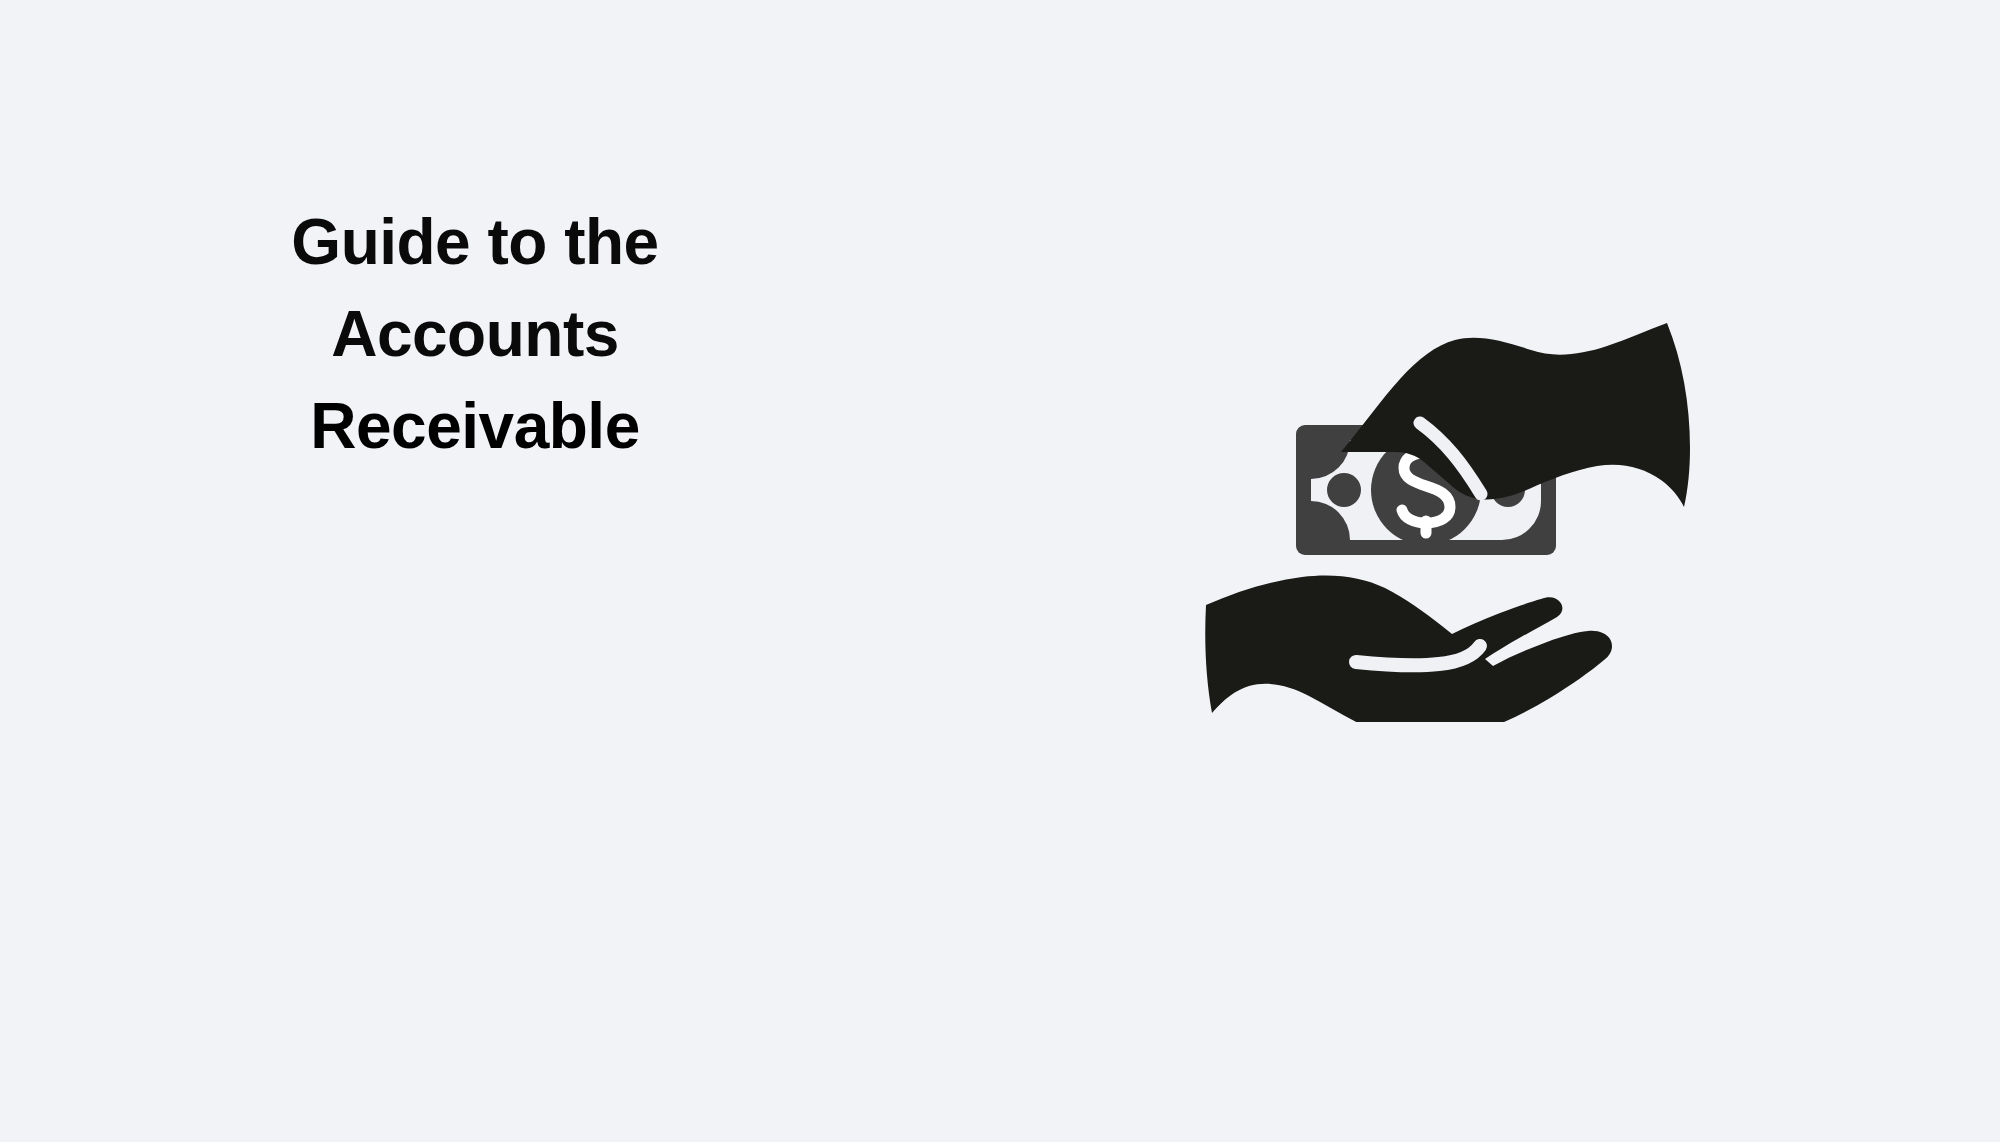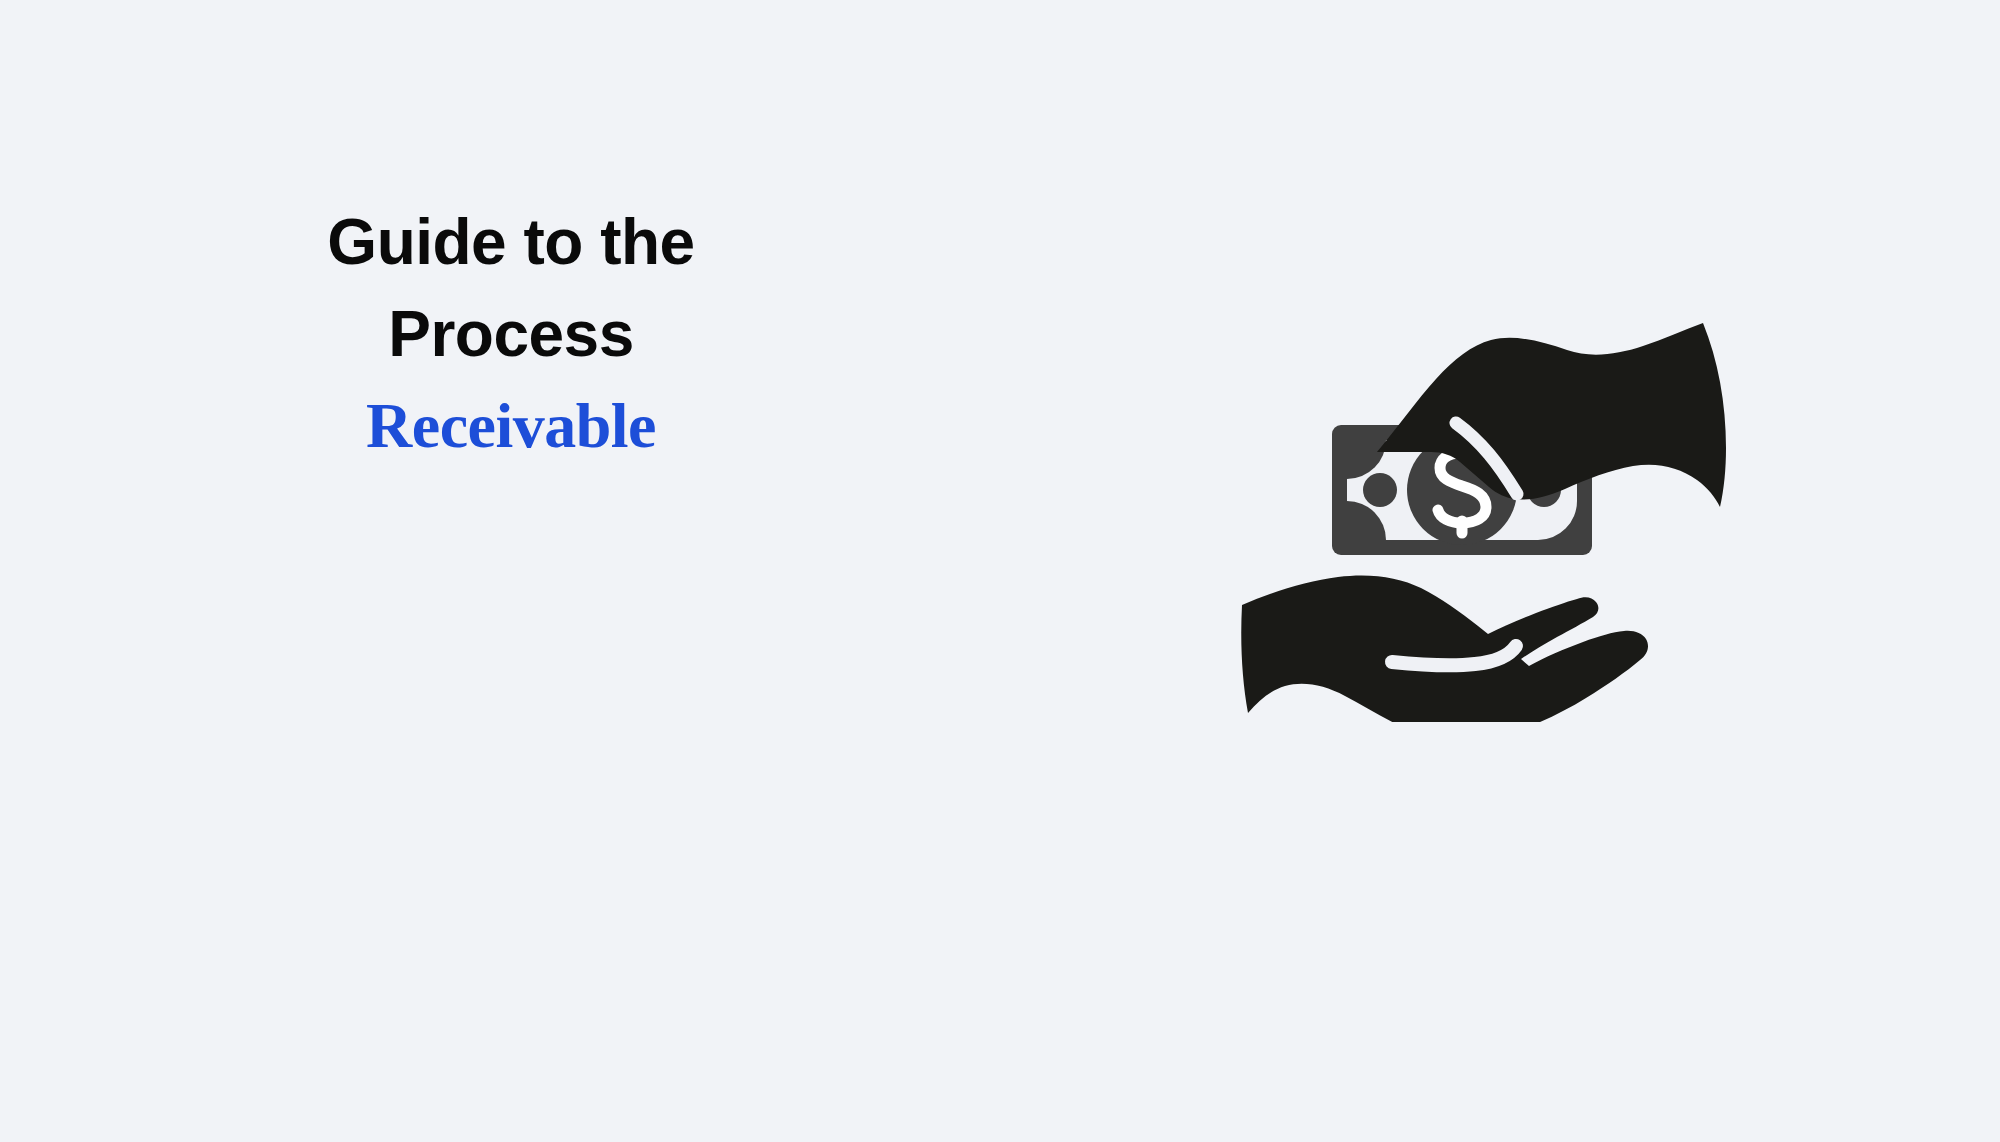--- a/index.html
+++ b/index.html
@@ -14,21 +14,20 @@
     font-family: "Liberation Sans", sans-serif;
     overflow: hidden;
   }
 
   .slide {
     position: relative;
     width: 1612px;
     height: 1142px;
     background: #f1f3f7;
     box-sizing: border-box;
-    margin-left: 36px;
   }
 
   
   .heading-block {
     position: absolute;
     left: 240px;
     top: 196px;
     width: 470px;
     display: flex;
     flex-direction: column;
@@ -64,22 +63,22 @@
     height: 100%;
   }
 </style>
 </head>
 <body style="background: rgb(241, 243, 247);">
 
 <div class="slide" style="background: rgb(241, 243, 247);">
 
   <div class="heading-block">
     <span class="heading-line" style="color: rgb(10, 10, 10);">Guide to the</span>
-    <span class="heading-line" style="color: rgb(10, 10, 10);">Process</span>
-    <span class="heading-line" style="color: #1d4ed8; font-family: Liberation Serif, serif;">Receivable</span>
+    <span class="heading-line" style="color: rgb(10, 10, 10);">Accounts</span>
+    <span class="heading-line" style="color: #000000;">Receivable</span>
   </div>
 
   <div class="illustration">
     <svg viewBox="0 0 560 500" xmlns="http://www.w3.org/2000/svg" role="img" aria-label="Money handoff illustration">
 
       <g>
 
         <rect x="148" y="203" width="260" height="130" rx="9" ry="9" fill="#404040"></rect>
 
         <path d="M163 218

